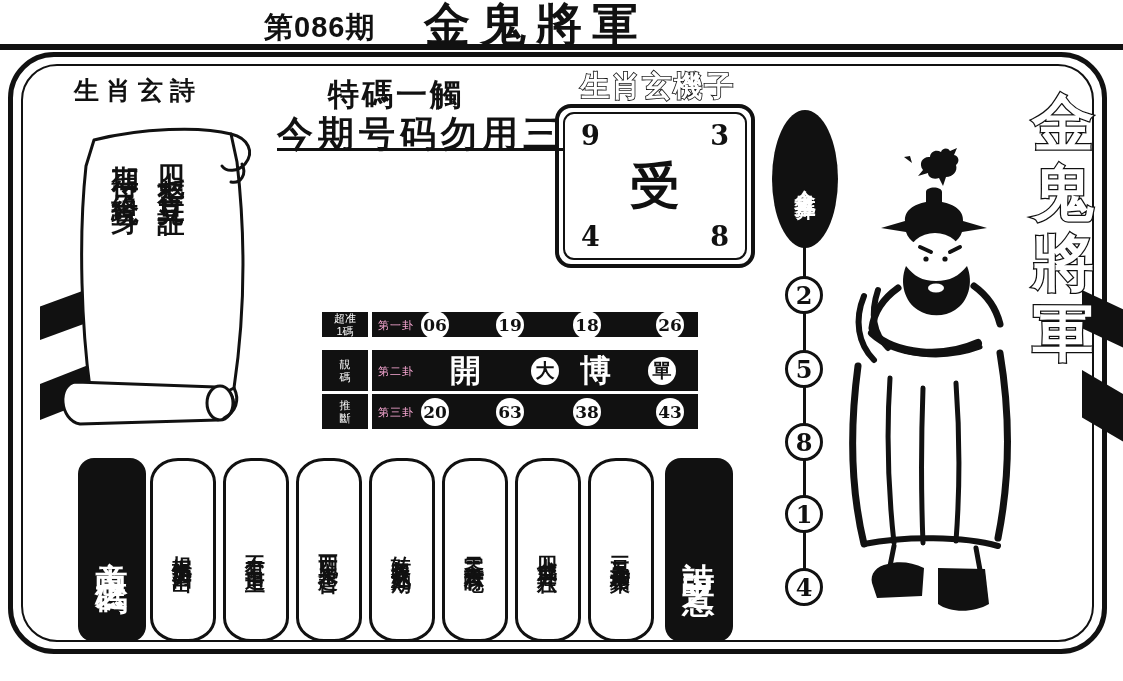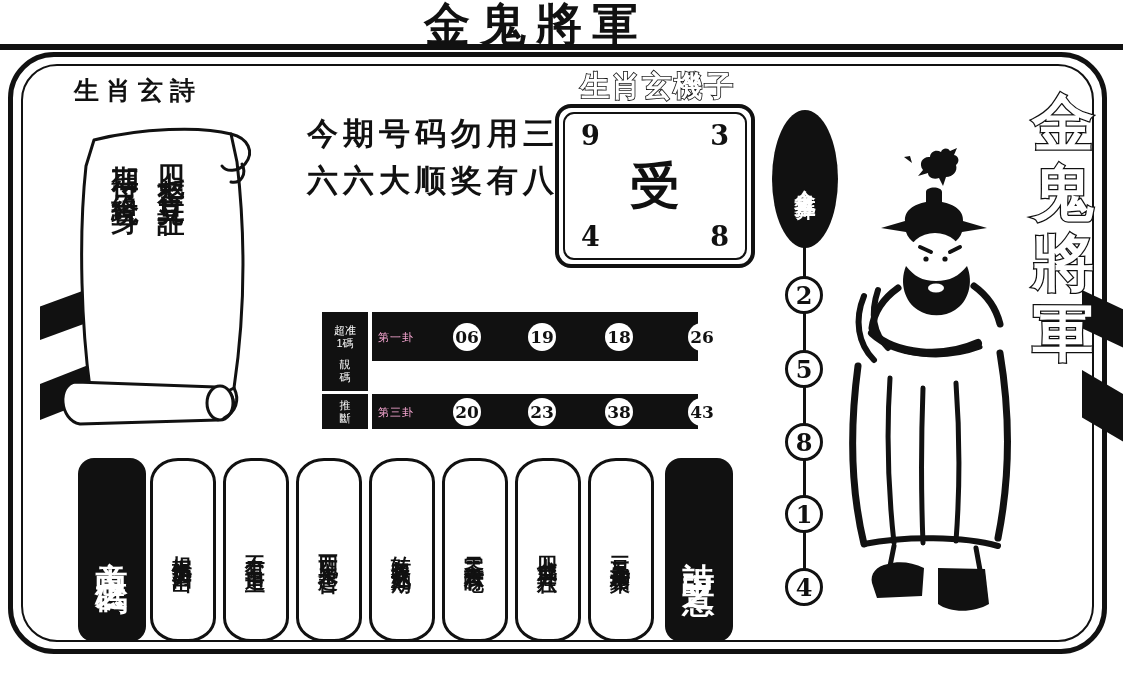--- a/index.html
+++ b/index.html
@@ -27,48 +27,48 @@
   .ribbon.r { clip-path:polygon(0 0,100% 34%,100% 100%,0 66%); }
 
   
   .zp-title { left:74px; top:74px; font-size:25px; font-weight:700; letter-spacing:7px; }
   .zp-text { left:102px; top:144px; height:252px; writing-mode:vertical-rl;
              font-size:27px; font-weight:700; letter-spacing:7px; line-height:46px;
              font-family:"DejaVu Serif", serif; }
 
   
   .sc-title { left:328px; top:74px; font-size:31px; font-weight:900; letter-spacing:3px; }
-  .sc-lines { left:307px; top:110px; font-size:31px; font-weight:900; letter-spacing:5px;
-              line-height:47px; font-family:"DejaVu Serif", serif; }
+  .sc-lines { left:277px; top:110px; font-size:36px; font-weight:900; letter-spacing:5px;
+              line-height:47px; font-family:"DejaVu Serif", serif;text-decoration:underline; }
 
   
   .mb-outer { left:555px; top:104px; width:200px; height:164px;
               border:4px solid #111; border-radius:16px; }
   .mb-inner { position:absolute; left:4px; top:4px; right:4px; bottom:4px;
               border:2px solid #111; border-radius:11px; }
   .mb-corner { position:absolute; font-size:27px; font-weight:700; font-family:"DejaVu Serif", serif; }
   .mb-tl { left:16px; top:6px; } .mb-tr { right:16px; top:6px; }
   .mb-bl { left:16px; bottom:6px; } .mb-br { right:16px; bottom:6px; }
   .mb-center { position:absolute; left:0; top:0; width:100%; height:100%;
                display:flex; align-items:center; justify-content:center;
                font-size:50px; font-weight:700; font-family:"DejaVu Serif", serif; }
 
   
   .gua-table { left:322px; top:312px; width:376px; height:117px; }
   .gua-row { position:absolute; left:0; width:376px; display:flex; }
-  .gua-row.r1 { top:0; height:49px;justify-content:space-between; } .gua-row.r2 { top:38px; height:41px; } .gua-row.r3 { top:82px; height:35px; }
+  .gua-row.r1 { top:0; height:25px;justify-content:space-between; } .gua-row.r2 { top:38px; height:41px; } .gua-row.r3 { top:82px; height:35px; }
   .side-cell { width:46px; background:#111; color:#fff; font-size:11px; line-height:13px;
                display:flex; flex-direction:column; align-items:center; justify-content:center; }
   .main-cell { margin-left:4px; flex:1; background:#111; position:relative; color:#fff; }
   .gua-name { position:absolute; left:6px; top:50%; transform:translateY(-50%);
               font-size:11px; letter-spacing:1px; color:#f9a8d4; }
   .num-circle { position:absolute; top:50%; transform:translateY(-50%);
                 width:28px; height:28px; background:#fff; color:#111; border-radius:50%;
                 font-size:17px; font-weight:700; display:flex; align-items:center; justify-content:center;
-                font-family:"DejaVu Serif", serif;margin-left:32px; }
+                font-family:"DejaVu Serif", serif; }
   .char-circle { font-size:19px; }
   .plain-char { position:absolute; top:50%; transform:translateY(-50%);
                 color:#fff; font-size:31px; font-weight:700; font-family:"DejaVu Serif", serif; }
 
   
   .tag { width:68px; height:184px; background:#111; border-radius:16px;
          display:flex; align-items:center; justify-content:center; }
   .tag span { writing-mode:vertical-rl; color:#fff; font-size:32px; font-weight:700; letter-spacing:7px; }
   .slip { width:66px; height:184px; background:#fff; border:3px solid #111; border-radius:28px/24px;
           display:flex; align-items:center; justify-content:center; }
@@ -83,20 +83,21 @@
   .chain-num { left:785px; width:38px; height:38px; background:#fff; border:3px solid #111; border-radius:50%;
                font-size:24px; font-weight:700; display:flex; align-items:center; justify-content:center;
                font-family:"DejaVu Serif", serif; }
   .cn0{top:276px;} .cn1{top:350px;} .cn2{top:423px;} .cn3{top:495px;} .cn4{top:568px;}
 </style>
 </head>
 <body>
 
 <div class="page">
 
+  <div class="abs issue">第086期</div>
   <div class="abs main-title">金鬼將軍</div>
   <div class="abs top-rule"></div>
 
   <div class="abs frame-outer"></div>
   <div class="abs frame-inner"></div>
   <div class="abs ribbon l" style="left:40px;top:286px;width:56px;height:54px"></div>
   <div class="abs ribbon l" style="left:40px;top:362px;width:56px;height:58px"></div>
   <div class="abs ribbon r" style="left:1082px;top:290px;width:42px;height:58px"></div>
   <div class="abs ribbon r" style="left:1082px;top:370px;width:42px;height:72px"></div>
 
@@ -109,23 +110,23 @@
       <path d="M40,262 L180,267 C201,267 205,296 182,300 L44,304 C23,300 21,264 40,262 Z"></path>
       <ellipse cx="184" cy="283" rx="13" ry="17"></ellipse>
       <path fill="none" d="M198,268 C204,280 200,292 188,298"></path>
     </g>
   </svg>
   <div class="abs zp-text">
     <div>四七整行立見証</div>
     <div>期待一三終現身</div>
   </div>
 
+  <div class="abs sc-title">特碼一觸</div>
   <div class="abs sc-lines">
     <div>今期号码勿用三</div>
-    <div>六六大顺奖有八</div>
   </div>
 
   <svg class="abs" style="left:558px;top:66px" width="200" height="40">
     <text x="100" y="30" text-anchor="middle" font-size="29" font-weight="bold" fill="#fff" stroke="#111" stroke-width="1.6" style="paint-order:stroke" letter-spacing="2" font-family="DejaVu Serif, serif">生肖玄機子</text>
   </svg>
   <div class="abs mb-outer">
     <div class="mb-inner">
       <span class="mb-corner mb-tl">9</span>
       <span class="mb-corner mb-tr">3</span>
       <span class="mb-corner mb-bl">4</span>
@@ -146,30 +147,37 @@
         <span class="num-circle" style="left:124px">19</span>
         <span class="num-circle" style="left:201px">18</span>
         <span class="num-circle" style="left:284px">26</span>
       </div>
     </div>
     <div class="gua-row r2">
       <div class="side-cell">
         <span>靚</span>
         <span>碼</span>
       </div>
+      <div class="main-cell">
+        <span class="gua-name">第二卦</span>
+        <span class="plain-char" style="left:78px">開</span>
+        <span class="num-circle char-circle" style="left:159px">大</span>
+        <span class="plain-char" style="left:208px">博</span>
+        <span class="num-circle char-circle" style="left:276px">單</span>
+      </div>
     </div>
     <div class="gua-row r3">
       <div class="side-cell">
         <span>推</span>
         <span>斷</span>
       </div>
       <div class="main-cell">
         <span class="gua-name">第三卦</span>
         <span class="num-circle" style="left:49px">20</span>
-        <span class="num-circle" style="left:124px">23</span>
+        <span class="num-circle" style="left:124px">63</span>
         <span class="num-circle" style="left:201px">38</span>
         <span class="num-circle" style="left:284px">43</span>
       </div>
     </div>
   </div>
 
   <div class="abs tag" style="left:78px;top:458px">
     <span>意中之碼</span>
   </div>
   <div class="abs slip" style="left:150px;top:458px">

